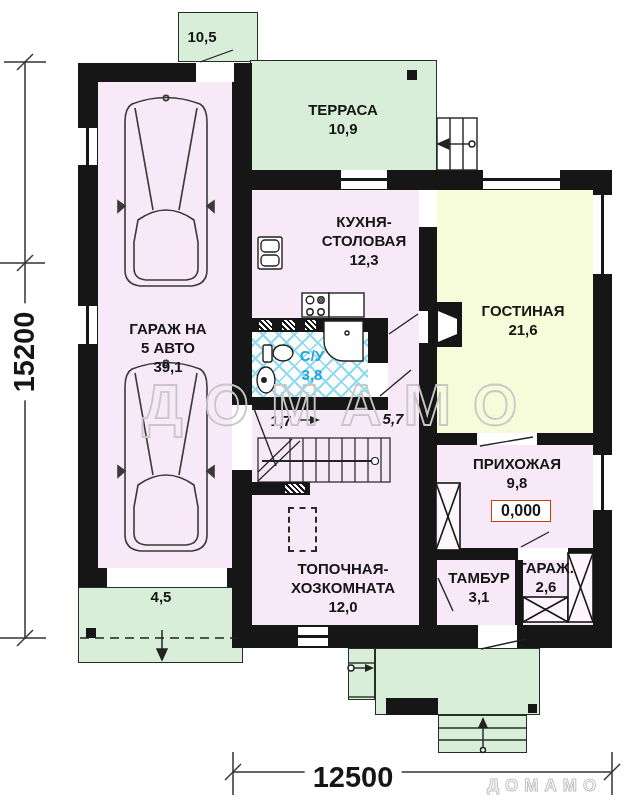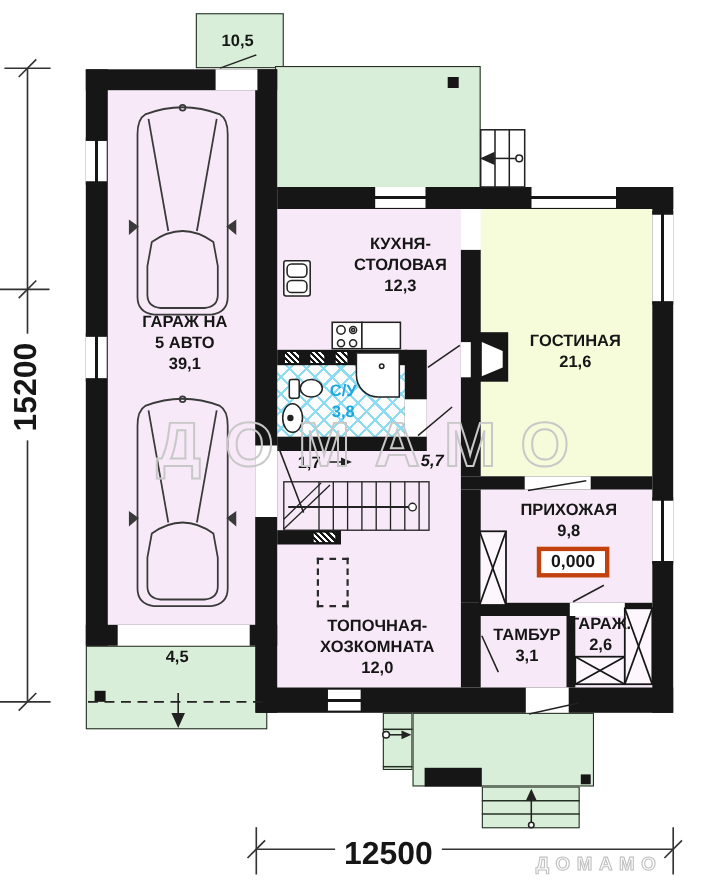--- a/index.html
+++ b/index.html
@@ -19,21 +19,21 @@
   .hatch{position:absolute;z-index:27;border:1px solid #161616;box-sizing:border-box;
         background:repeating-linear-gradient(45deg,#fff 0 2px,#161616 2px 4px);}
   .tile{position:absolute;z-index:12;background:
         repeating-linear-gradient(45deg,transparent 0 9px,#8edcf2 9px 11px),
         repeating-linear-gradient(-45deg,transparent 0 9px,#8edcf2 9px 11px),#fdfdfd;}
   .lbl{position:absolute;transform:translate(-50%,-50%);font-weight:700;font-size:15px;
        color:#161616;text-align:center;white-space:nowrap;line-height:1.27;z-index:50;}
   .lbl.blue{color:#1ea7e0;}
   .lbl.dim{font-size:29px;background:#fff;padding:0 8px;z-index:55;}
   .lbl.dimv{transform:translate(-50%,-50%) rotate(-90deg);padding:0 8px;}
-  .elevbox{position:absolute;transform:translate(-50%,-50%);border:4px solid #c2410c;
+  .elevbox{position:absolute;transform:translate(-50%,-50%);border:1px solid #c2410c;
        background:#fff;font-weight:700;font-size:16px;color:#161616;padding:1px 9px;z-index:50;}
   .dashedbox{position:absolute;border:2px dashed #2a2a2a;background:transparent;z-index:30;}
   .marker{position:absolute;background:#161616;z-index:30;}
   .wm{position:absolute;color:transparent;-webkit-text-stroke:1.8px #c8c8c8;font-weight:700;
       letter-spacing:22px;font-size:57px;z-index:60;white-space:nowrap;}
   .wm.small{font-size:17px;-webkit-text-stroke:1px #c0c0c0;letter-spacing:6px;}
   svg.overlay{position:absolute;left:0;top:0;z-index:40;pointer-events:none;}
 </style>
 </head>
 <body>
@@ -228,26 +228,30 @@
       <line x1="0" y1="638" x2="46" y2="638"></line>
       <line x1="17" y1="646" x2="33" y2="630"></line>
       <line x1="233" y1="752" x2="233" y2="795"></line>
       <line x1="612" y1="752" x2="612" y2="795"></line>
       <line x1="233" y1="772" x2="612" y2="772"></line>
       <line x1="225" y1="780" x2="241" y2="764"></line>
       <line x1="604" y1="780" x2="620" y2="764"></line>
     </g>
   </svg>
 
-  <div class="lbl" style="left:216px;top:37px;">
+  <div class="lbl" style="left:202px;top:37px;">
     <div>10,5</div>
   </div>
 
-
-  <div class="lbl" style="left:168px;top:312px;text-align:center;">
+  <div class="lbl" style="left:343px;top:119px;">
+    <div>ТЕРРАСА</div>
+    <div>10,9</div>
+  </div>
+
+  <div class="lbl" style="left:168px;top:348px;text-align:center;">
     <div>ГАРАЖ НА</div>
     <div>5 АВТО</div>
     <div>39,1</div>
   </div>
 
   <div class="lbl" style="left:364px;top:241px;">
     <div>КУХНЯ-</div>
     <div>СТОЛОВАЯ</div>
     <div>12,3</div>
   </div>

